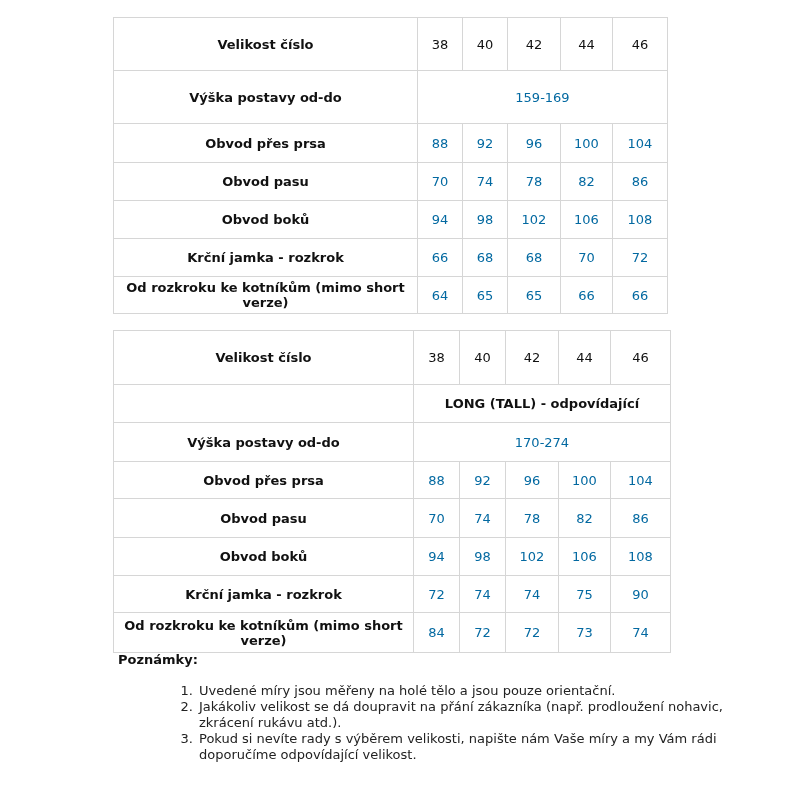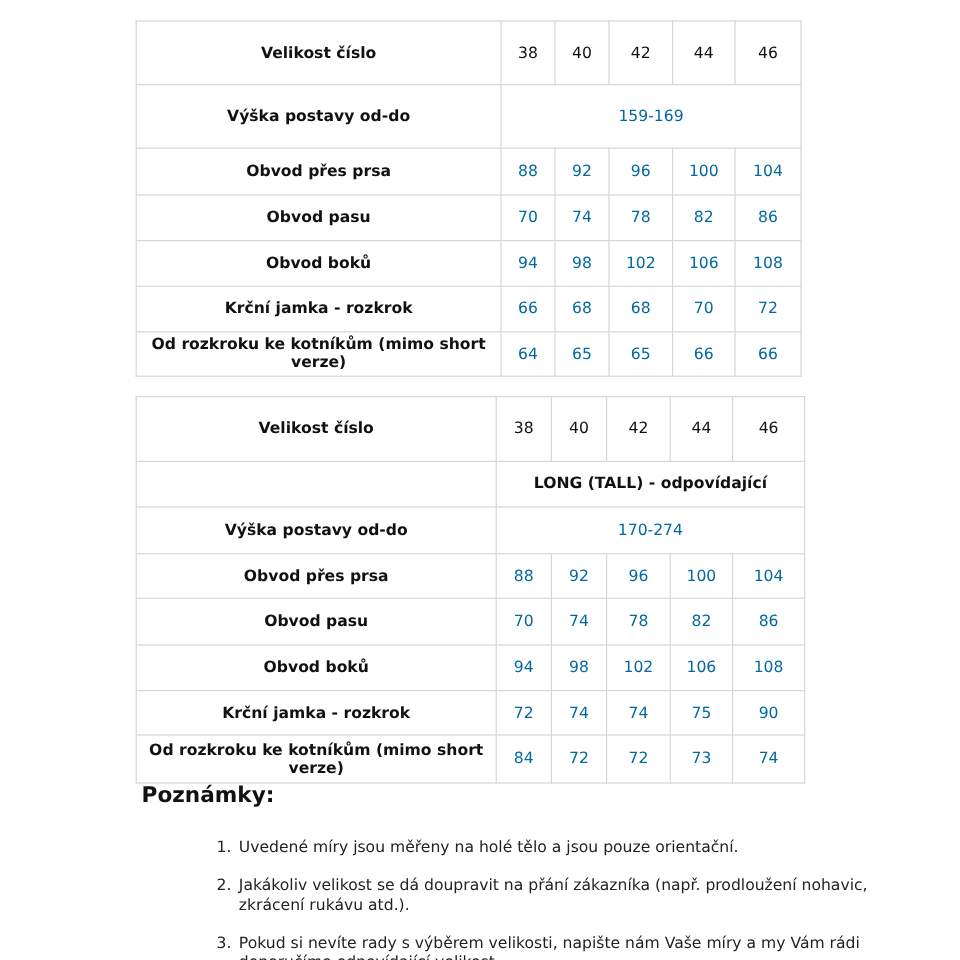--- a/index.html
+++ b/index.html
@@ -6,24 +6,24 @@
   body { width: 800px; height: 800px; position: relative; overflow: hidden;
          font-family: "DejaVu Sans", "Liberation Sans", sans-serif; color: #111; }
   table.size { position: absolute; border-collapse: collapse; table-layout: fixed; }
   table.size td { border: 1px solid #d6d6d6; text-align: center; vertical-align: middle;
                   padding: 0; font-size: 13px; line-height: 15px; }
   td.lbl { font-weight: bold; }
   td.hdr { font-weight: normal; font-size: 13.5px; }
   td.val { font-weight: normal; color: #0369a1; }
   #t1 { left: 113px; top: 17px; width: 555px; }
   #t2 { left: 113px; top: 330px; width: 558px; }
-  .notes-title { position: absolute; left: 118px; top: 652px; font-weight: bold; font-size: 18px; }
+  .notes-title { position: absolute; left: 118px; top: 652px; font-weight: bold; font-size: 13px; }
   ol.notes { position: absolute; left: 170px; top: 683px; width: 560px; margin: 0; padding: 0 0 0 27px;
              font-size: 13px; line-height: 16px; color: #222; }
-  ol.notes li { padding-left: 2px; margin-top: 16px; }
+  ol.notes li { padding-left: 2px; }
 </style>
 </head>
 <body>
 
 <table class="size" id="t1">
   <colgroup>
       <col style="width:304px">
       <col style="width:45px">
       <col style="width:45px">
       <col style="width:53px">

